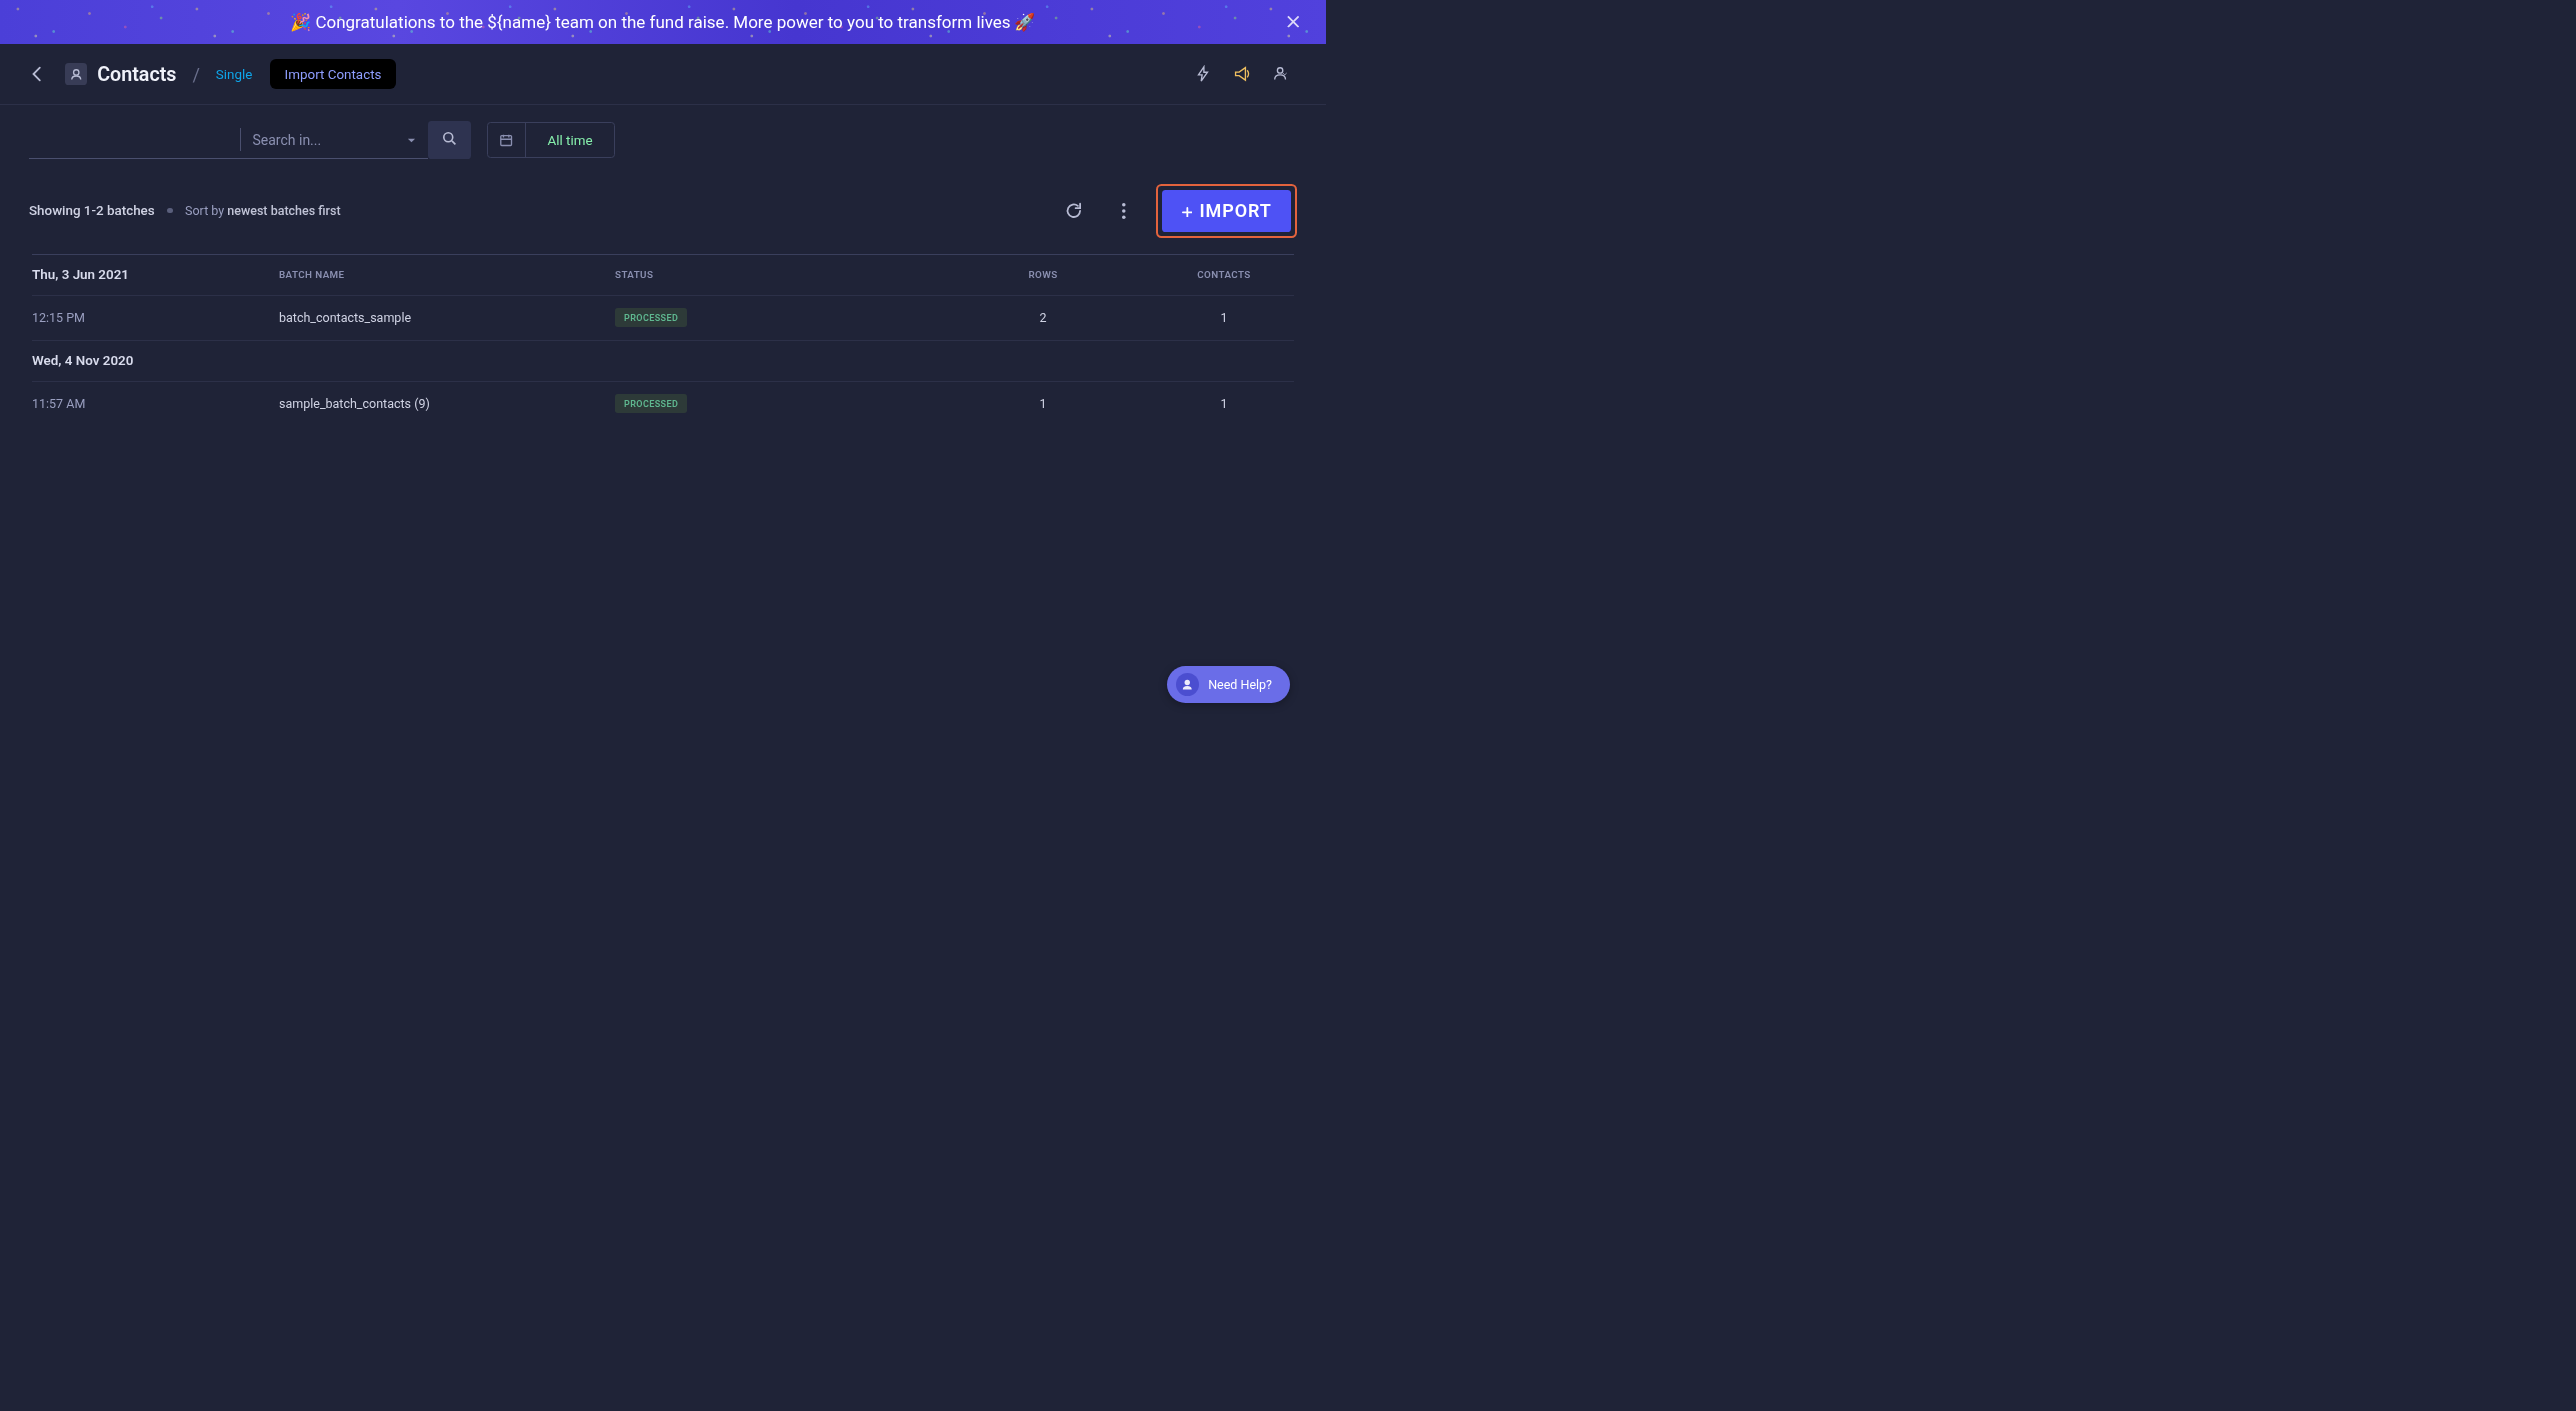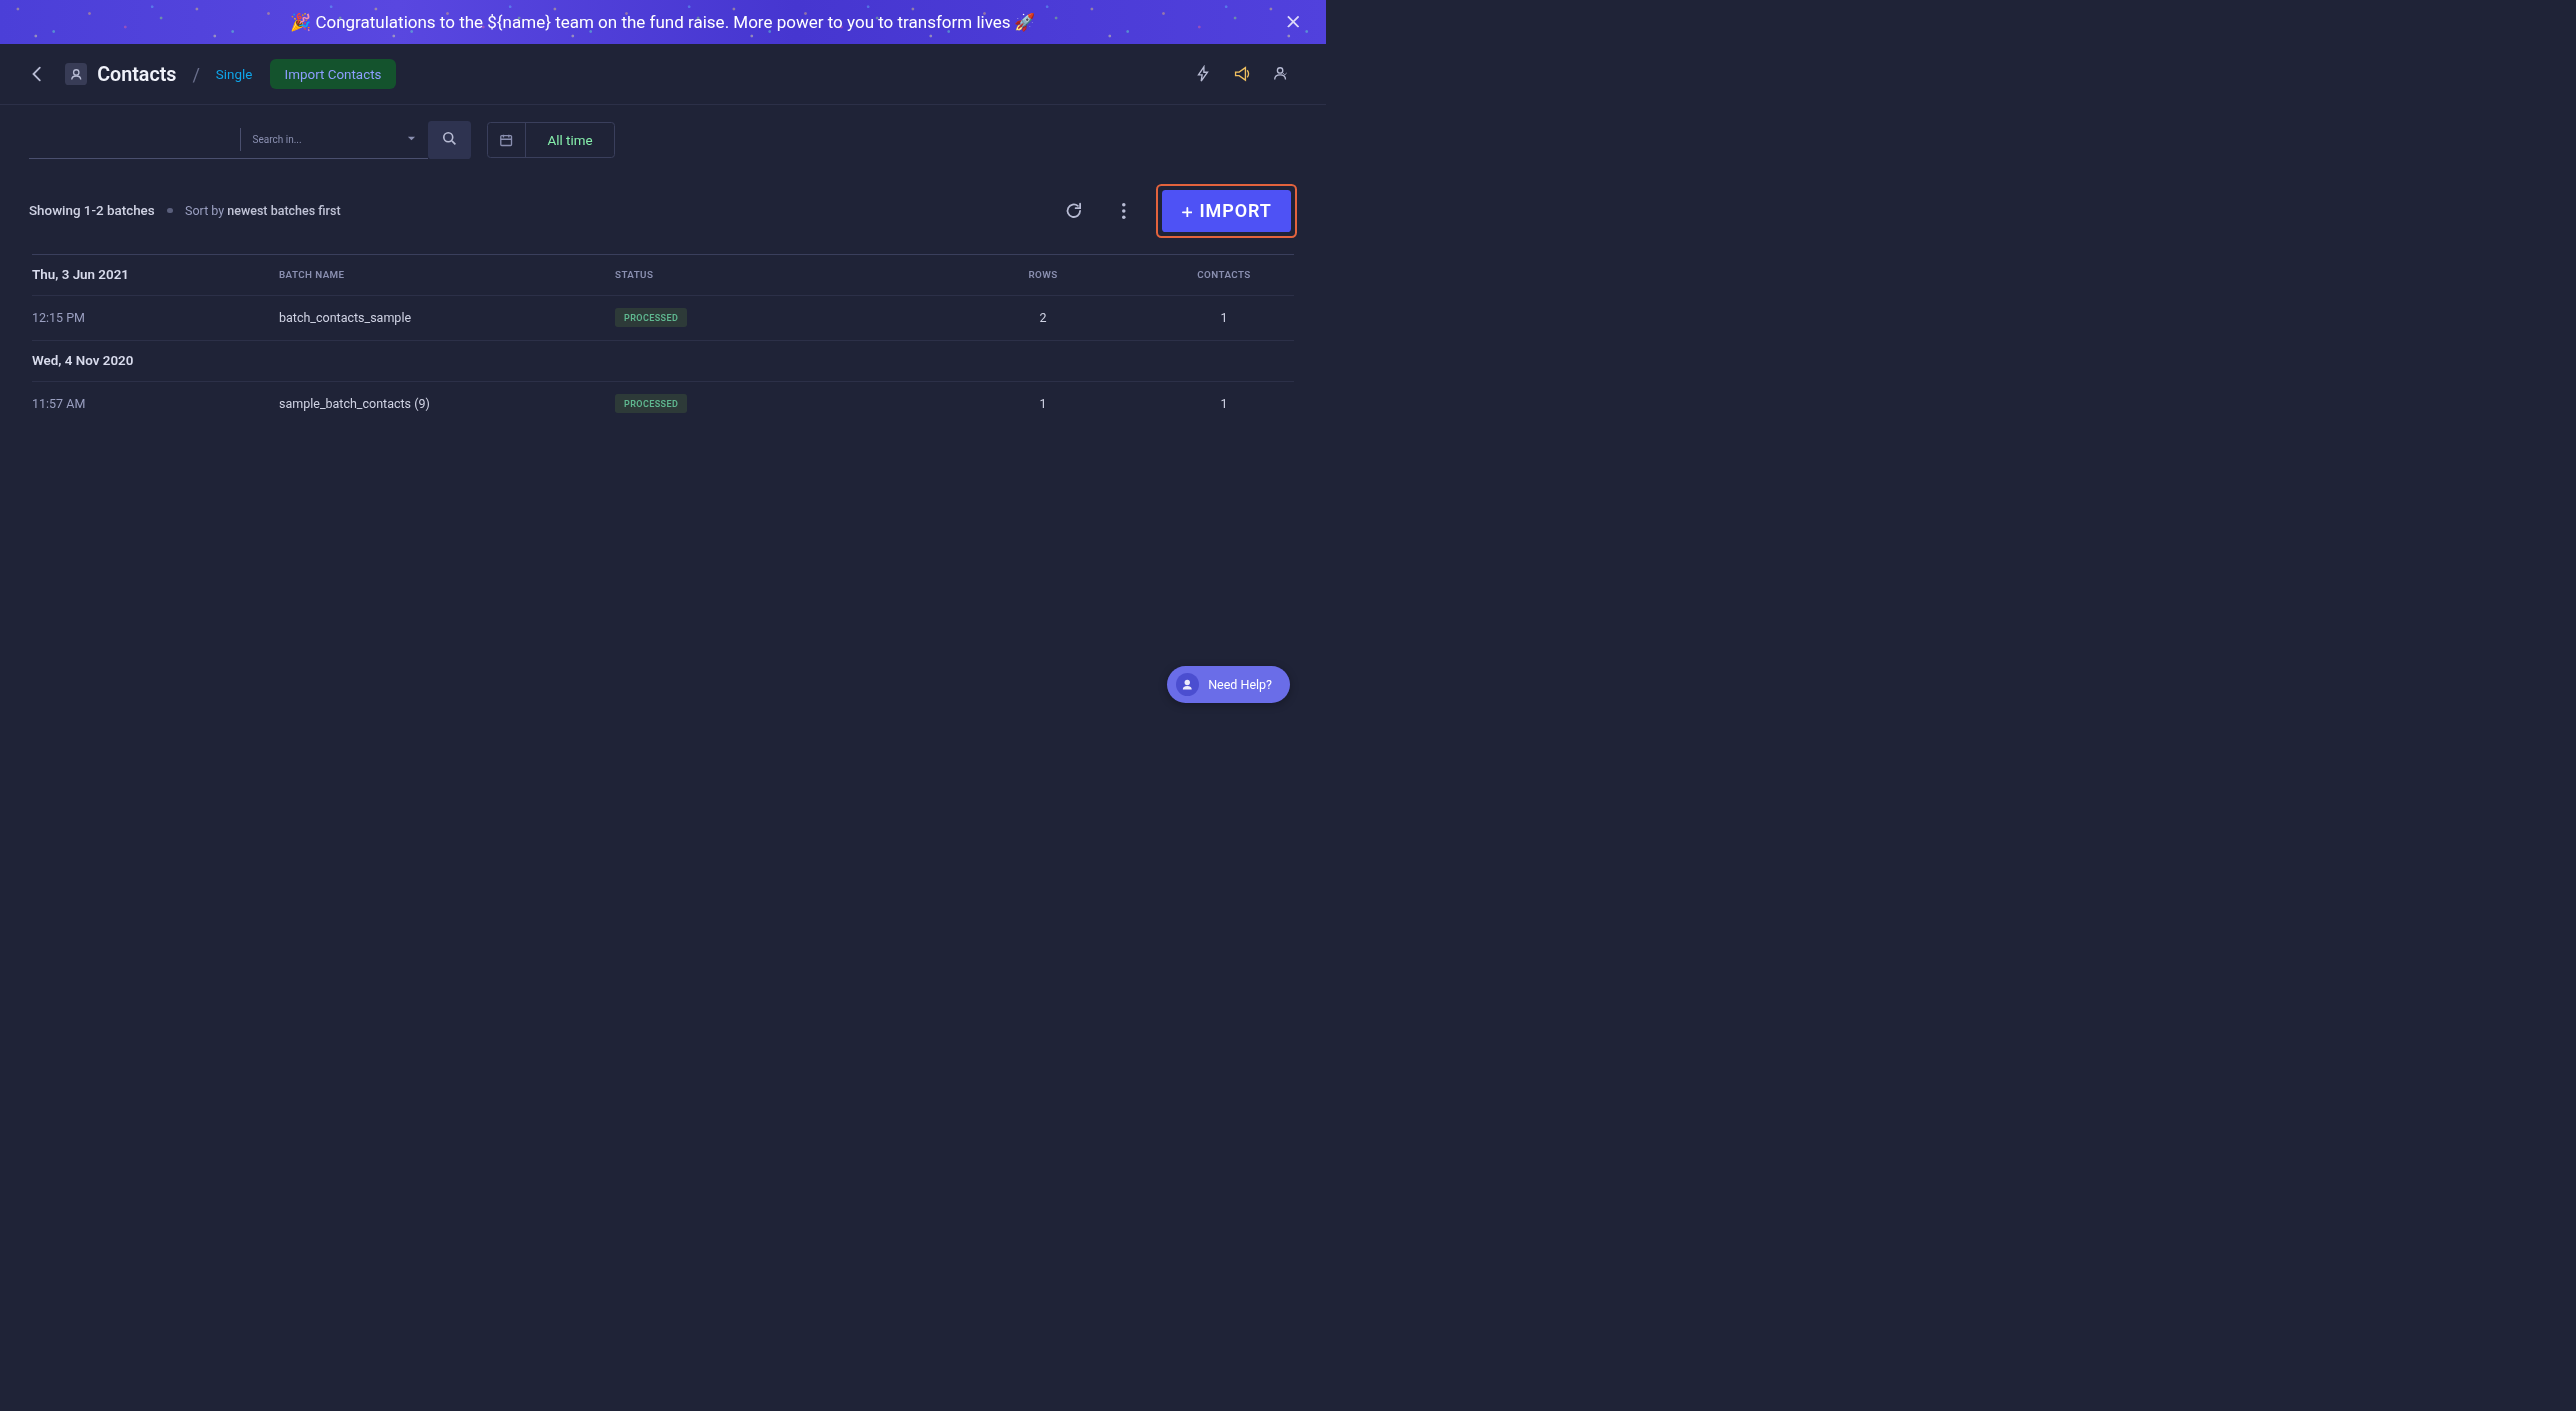--- a/index.html
+++ b/index.html
@@ -90,21 +90,21 @@
     color: #6a6f8c;
     font-size: 18px;
   }
   .crumb-tab {
     font-size: 13.4px;
     color: #0ea5e9;
     margin-right: 18px;
     cursor: pointer;
   }
   .crumb-tab.active {
-    background: #14532d;
+    background: #000000;
     padding: 7.2px 14.3px;
     border-radius: 6px;
     color: #8f9eff;
   }
   .header-spacer { flex: 1; }
   .header-icon {
     width: 32px;
     height: 32px;
     display: flex;
     align-items: center;
@@ -130,21 +130,21 @@
     width: 211px;
     border-bottom: 0.9px solid #4a4f6e;
   }
   .search-dropdown {
     width: 188px;
     border-bottom: 0.9px solid #4a4f6e;
     display: flex;
     align-items: center;
     padding: 0 12.5px;
     color: #8a8fb0;
-    font-size: 10px;
+    font-size: 14px;
     justify-content: space-between;
     position: relative;
   }
   .search-dropdown::before {
     content: '';
     position: absolute;
     left: 0;
     top: 7.2px;
     bottom: 7.2px;
     width: 0.9px;

